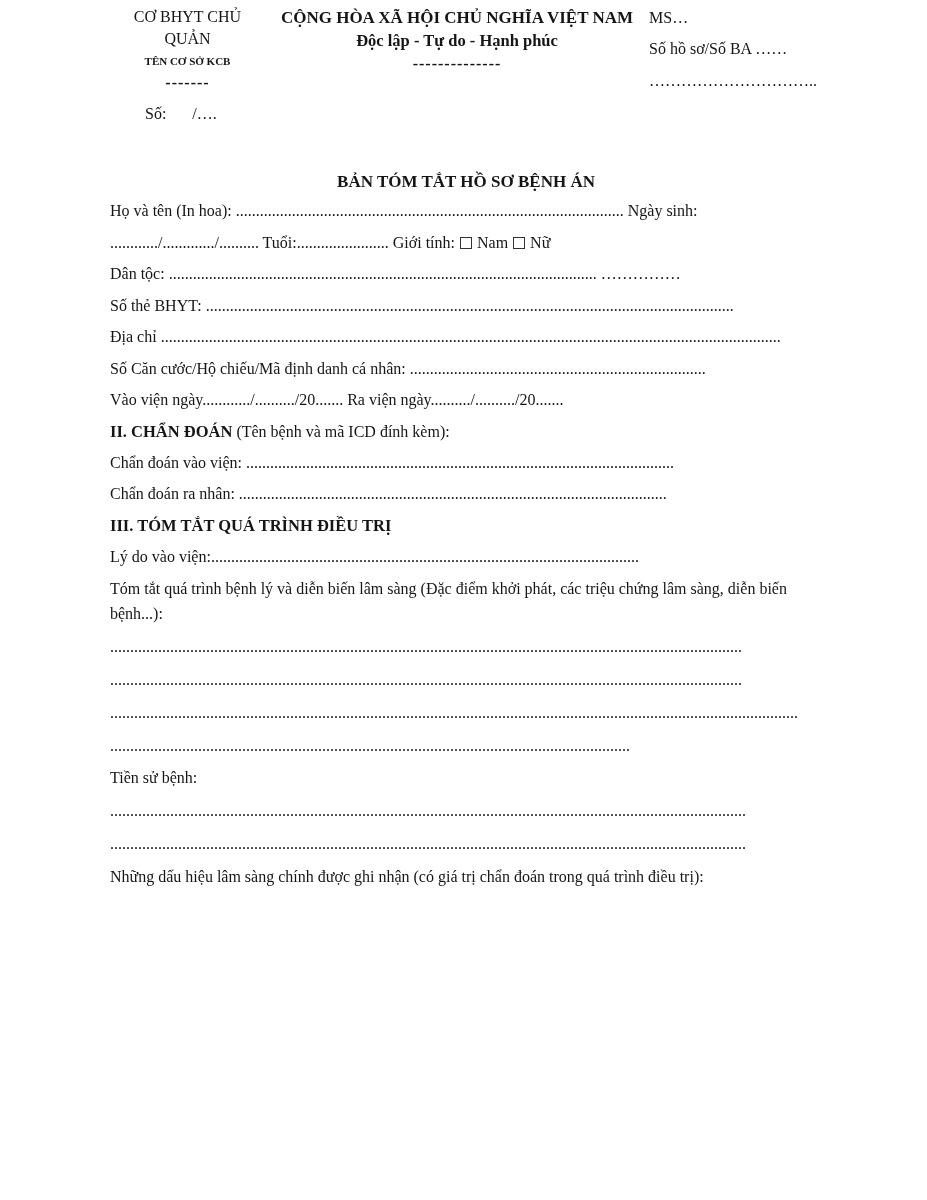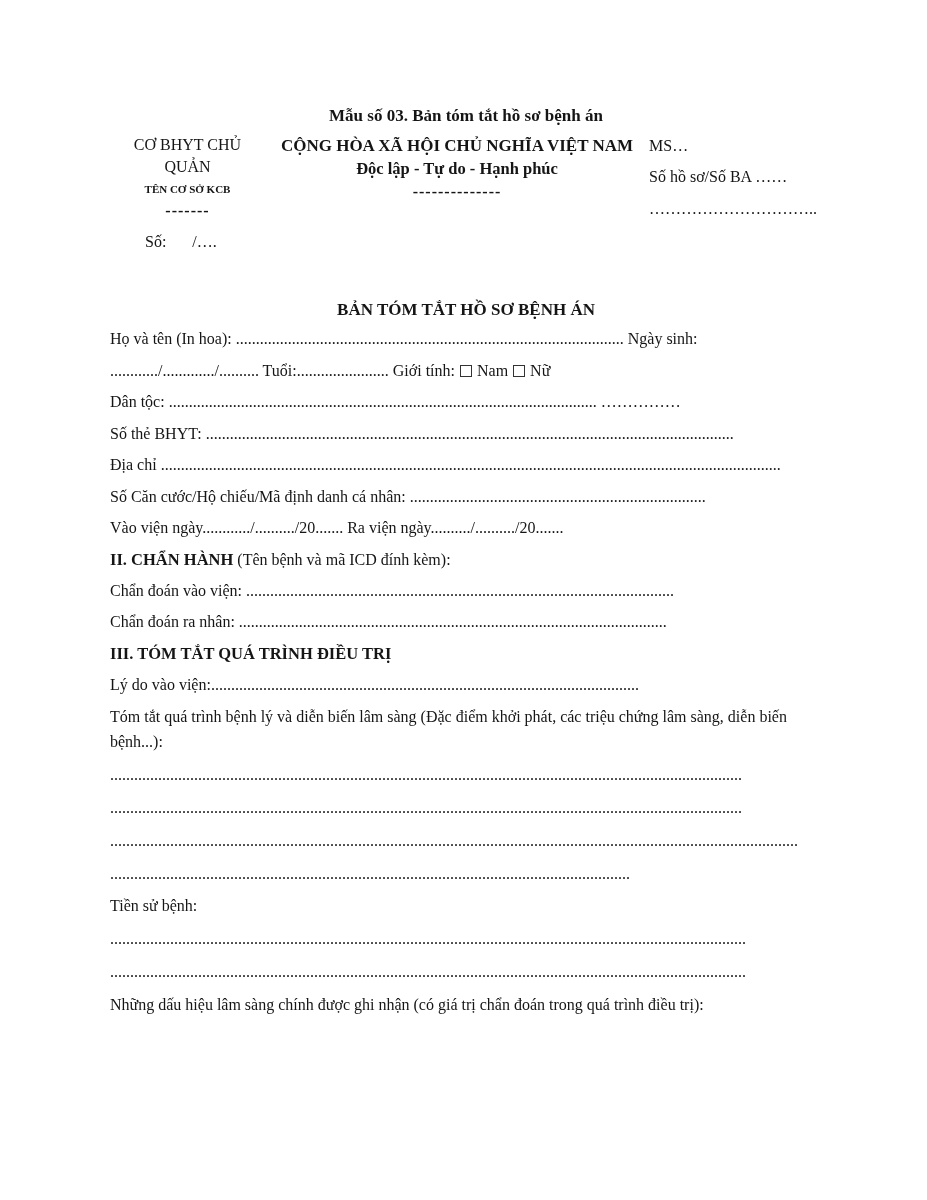--- a/index.html
+++ b/index.html
@@ -36,21 +36,20 @@
   .para{line-height:25px;width:700px;margin-top:4px;}
 
   .cb{display:inline-block;width:10px;height:10px;border:1px solid #333;margin:0 1px;vertical-align:-1px;background:#fff;}
 </style>
 </head>
 <body>
 
 <div class="page">
   <div class="content">
 
-    <div class="form-title">Mẫu số 03. Bản tóm tắt hồ sơ bệnh án</div>
 
     <div class="header-row">
       <div class="col-left">
         <div class="org1">CƠ BHYT CHỦ QUẢN</div>
         <div class="org2">TÊN CƠ SỞ KCB</div>
         <div class="dashes">-------</div>
       </div>
       <div class="col-center">
         <div class="nat1">CỘNG HÒA XÃ HỘI CHỦ NGHĨA VIỆT NAM</div>
         <div class="nat2">Độc lập - Tự do - Hạnh phúc</div>
@@ -81,21 +80,21 @@
     <div class="fline"><span>Dân tộc: </span><span>...........................................................................................................</span><span> ……………</span></div>
 
     <div class="fline"><span>Số thẻ BHYT: </span><span>....................................................................................................................................</span></div>
 
     <div class="fline"><span>Địa chỉ </span><span>...........................................................................................................................................................</span></div>
 
     <div class="fline"><span>Số Căn cước/Hộ chiếu/Mã định danh cá nhân: </span><span>..........................................................................</span></div>
 
     <div class="fline"><span>Vào viện ngày............/........../20....... Ra viện ngày........../........../20.......</span></div>
 
-    <div class="sec-heading"><span>II. CHẨN HÀNH</span><span class="reg"> (Tên bệnh và mã ICD đính kèm):</span></div>
+    <div class="sec-heading"><span>II. CHẨN ĐOÁN</span><span class="reg"> (Tên bệnh và mã ICD đính kèm):</span></div>
 
     <div class="fline"><span>Chẩn đoán vào viện: </span><span>...........................................................................................................</span></div>
 
     <div class="fline"><span>Chẩn đoán ra nhân: </span><span>...........................................................................................................</span></div>
 
     <div class="sec-heading">III. TÓM TẮT QUÁ TRÌNH ĐIỀU TRỊ</div>
 
     <div class="fline"><span>Lý do vào viện:</span><span>...........................................................................................................</span></div>
 
     <div class="para">Tóm tắt quá trình bệnh lý và diễn biến lâm sàng (Đặc điểm khởi phát, các triệu chứng lâm sàng, diễn biến bệnh...):</div>

